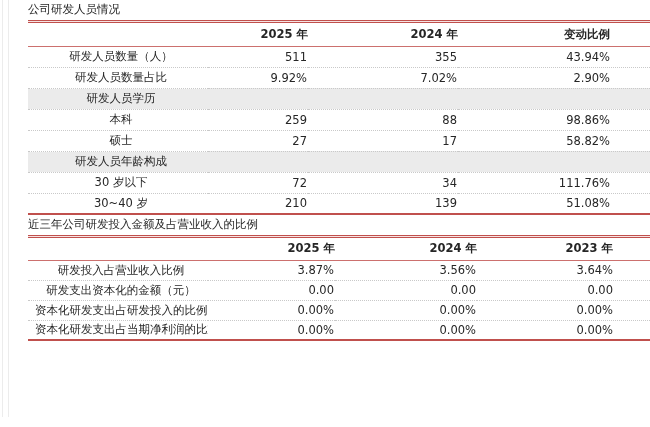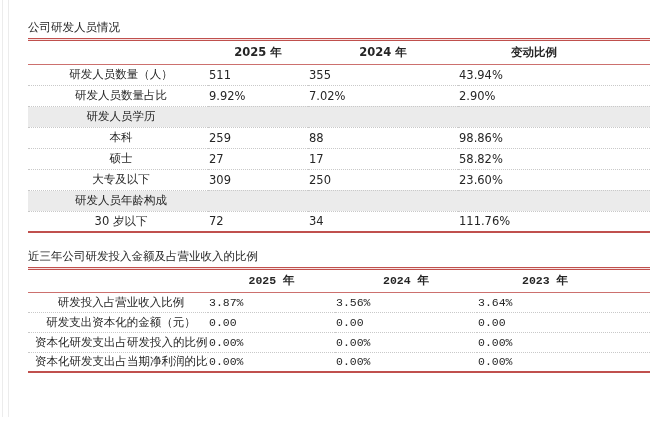--- a/index.html
+++ b/index.html
@@ -4,48 +4,48 @@
 <style>
   * { box-sizing: border-box; }
   html, body { margin: 0; padding: 0; }
   body {
     width: 650px; height: 427px;
     background: #ffffff;
     font-family: "DejaVu Sans", "Liberation Sans", sans-serif;
     color: var(--text, #262626);
     overflow: hidden;
   }
-  .doc { position: relative; width: 650px; height: 417px; padding: 20px 0 0 28px; }
+  .doc { position: relative; width: 650px; height: 417px; padding: 2px 0 0 28px; }
   .edge-line { position: absolute; top: 0; bottom: 0; width: 1px; background: #ececec; }
   .edge-line-1 { left: 2px; }
   .edge-line-2 { left: 8px; }
 
   .tbl-title { font-size: 11.5px; line-height: 15px; margin: 0 0 3px 0; }
-  .inv-block { margin-top: 16px; font-family: Liberation Mono, monospace; }
+  .inv-block { margin-top: 2px; }
 
   .double-rule {
     width: 622px; height: 3px;
     border-top: 1px solid var(--rule-red, #c0504d);
     border-bottom: 1px solid var(--rule-red, #c0504d);
     background: #f6e3e3;
   }
 
   table {
     border-collapse: collapse; table-layout: fixed;
     width: 622px; font-size: 11.5px;
     border-bottom: 2px solid var(--rule-red, #c0504d);
   }
   thead th {
     font-weight: bold; height: 23px; padding: 0;
     border-bottom: 1px solid var(--thin-rule-red, #cc706e);
     white-space: nowrap;
   }
   .t2 thead th { height: 22px; }
   th.label, td.label { text-align: center; padding-left: 7px; white-space: nowrap; overflow: hidden; }
-  th.val, td.val { white-space: nowrap; }
+  th.val, td.val { text-align: right; white-space: nowrap; }
   .t1 th:last-child, .t1 td:last-child { padding-right: 40px; }
   .t2 th:last-child, .t2 td:last-child { padding-right: 37px; }
   tbody td { height: 21px; padding-top: 0; padding-bottom: 0; }
   .t2 tbody td { height: 20px; }
   tbody tr { border-bottom: 1px dotted var(--divider-gray, #c9c9c9); }
   tbody tr:last-child { border-bottom: none; }
   tbody tr.section td { background: var(--section-bg, #ebebeb); }
 </style>
 </head>
 <body>
@@ -96,37 +96,37 @@
             <td class="val">259</td>
             <td class="val">88</td>
             <td class="val">98.86%</td>
           </tr>
           <tr class="data">
             <td class="label">硕士</td>
             <td class="val">27</td>
             <td class="val">17</td>
             <td class="val">58.82%</td>
           </tr>
-          <tr class="data">
-            <td class="label">大专及以下</td>
-            <td class="val">309</td>
-            <td class="val">250</td>
-            <td class="val">23.60%</td>
-          </tr>
           <tr class="section">
             <td class="label">研发人员年龄构成</td>
             <td class="val"></td>
             <td class="val"></td>
             <td class="val"></td>
           </tr>
           <tr class="data">
             <td class="label">30 岁以下</td>
             <td class="val">72</td>
             <td class="val">34</td>
             <td class="val">111.76%</td>
+          </tr>
+          <tr class="data">
+            <td class="label">30~40 岁</td>
+            <td class="val">210</td>
+            <td class="val">139</td>
+            <td class="val">51.08%</td>
           </tr>
         </tbody>
     </table>
   </section>
 
   <section class="tbl-block inv-block">
     <div class="tbl-title">近三年公司研发投入金额及占营业收入的比例</div>
     <div class="double-rule"></div>
     <table class="t2">
       <colgroup>

